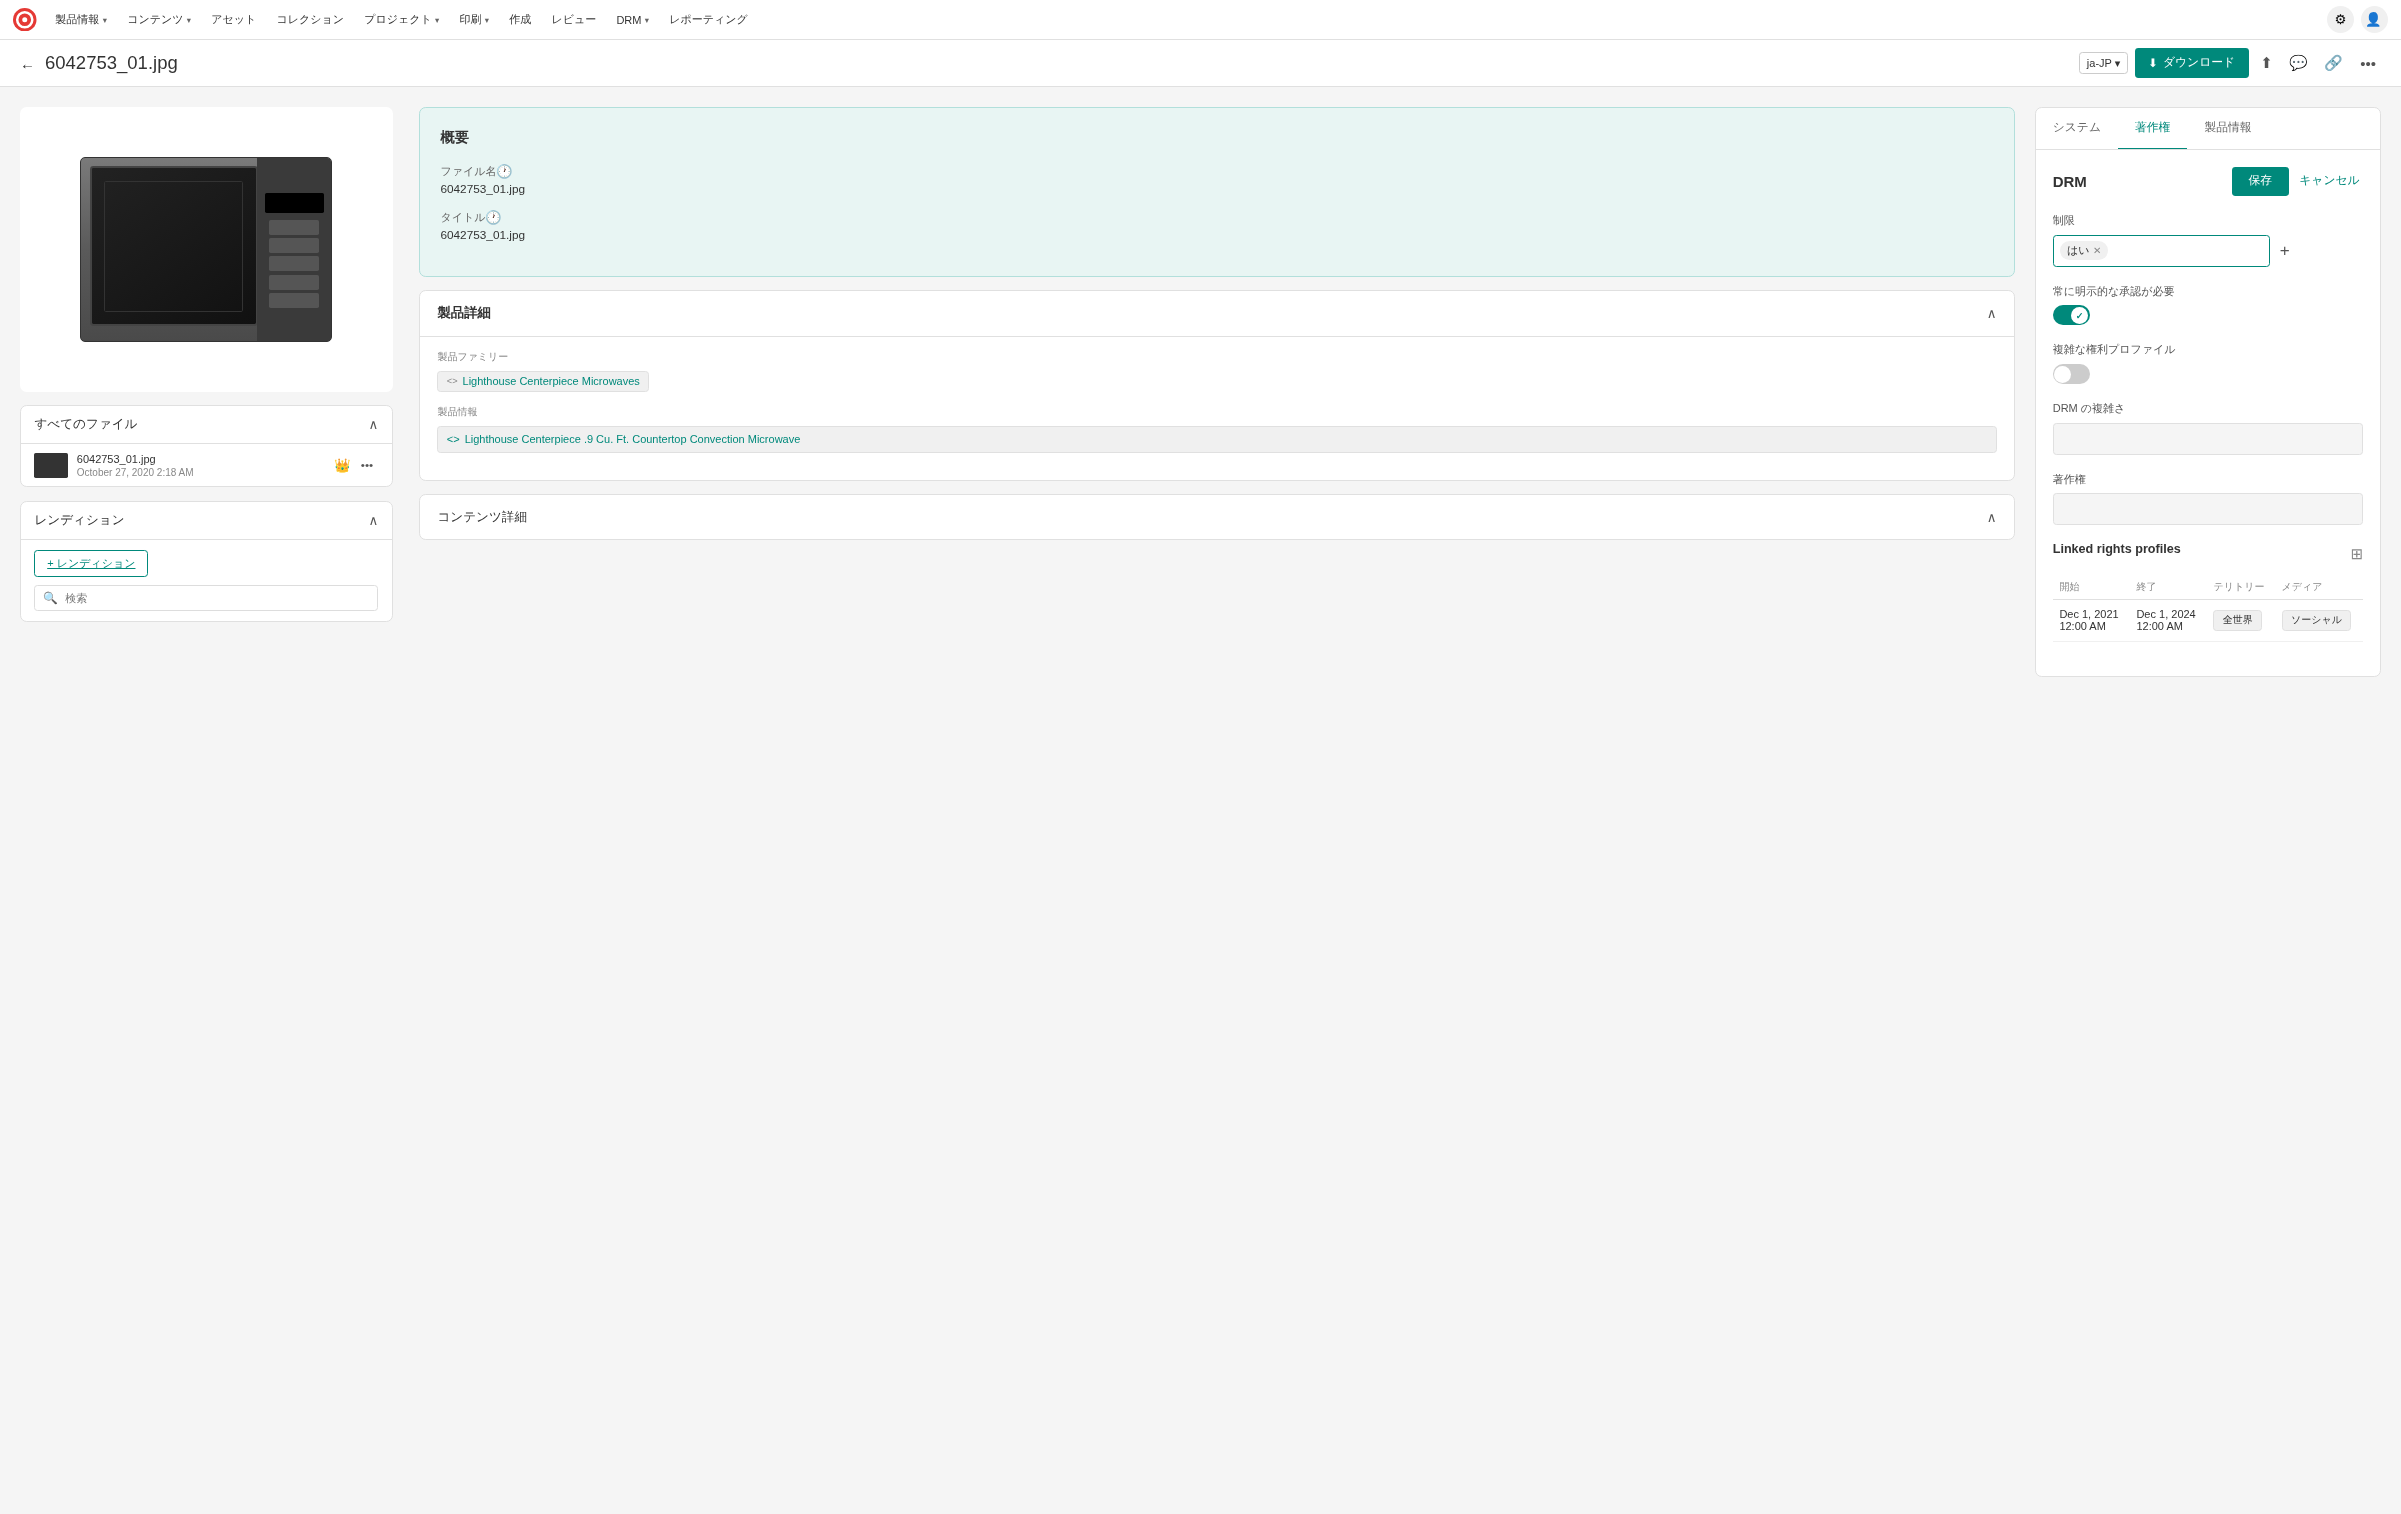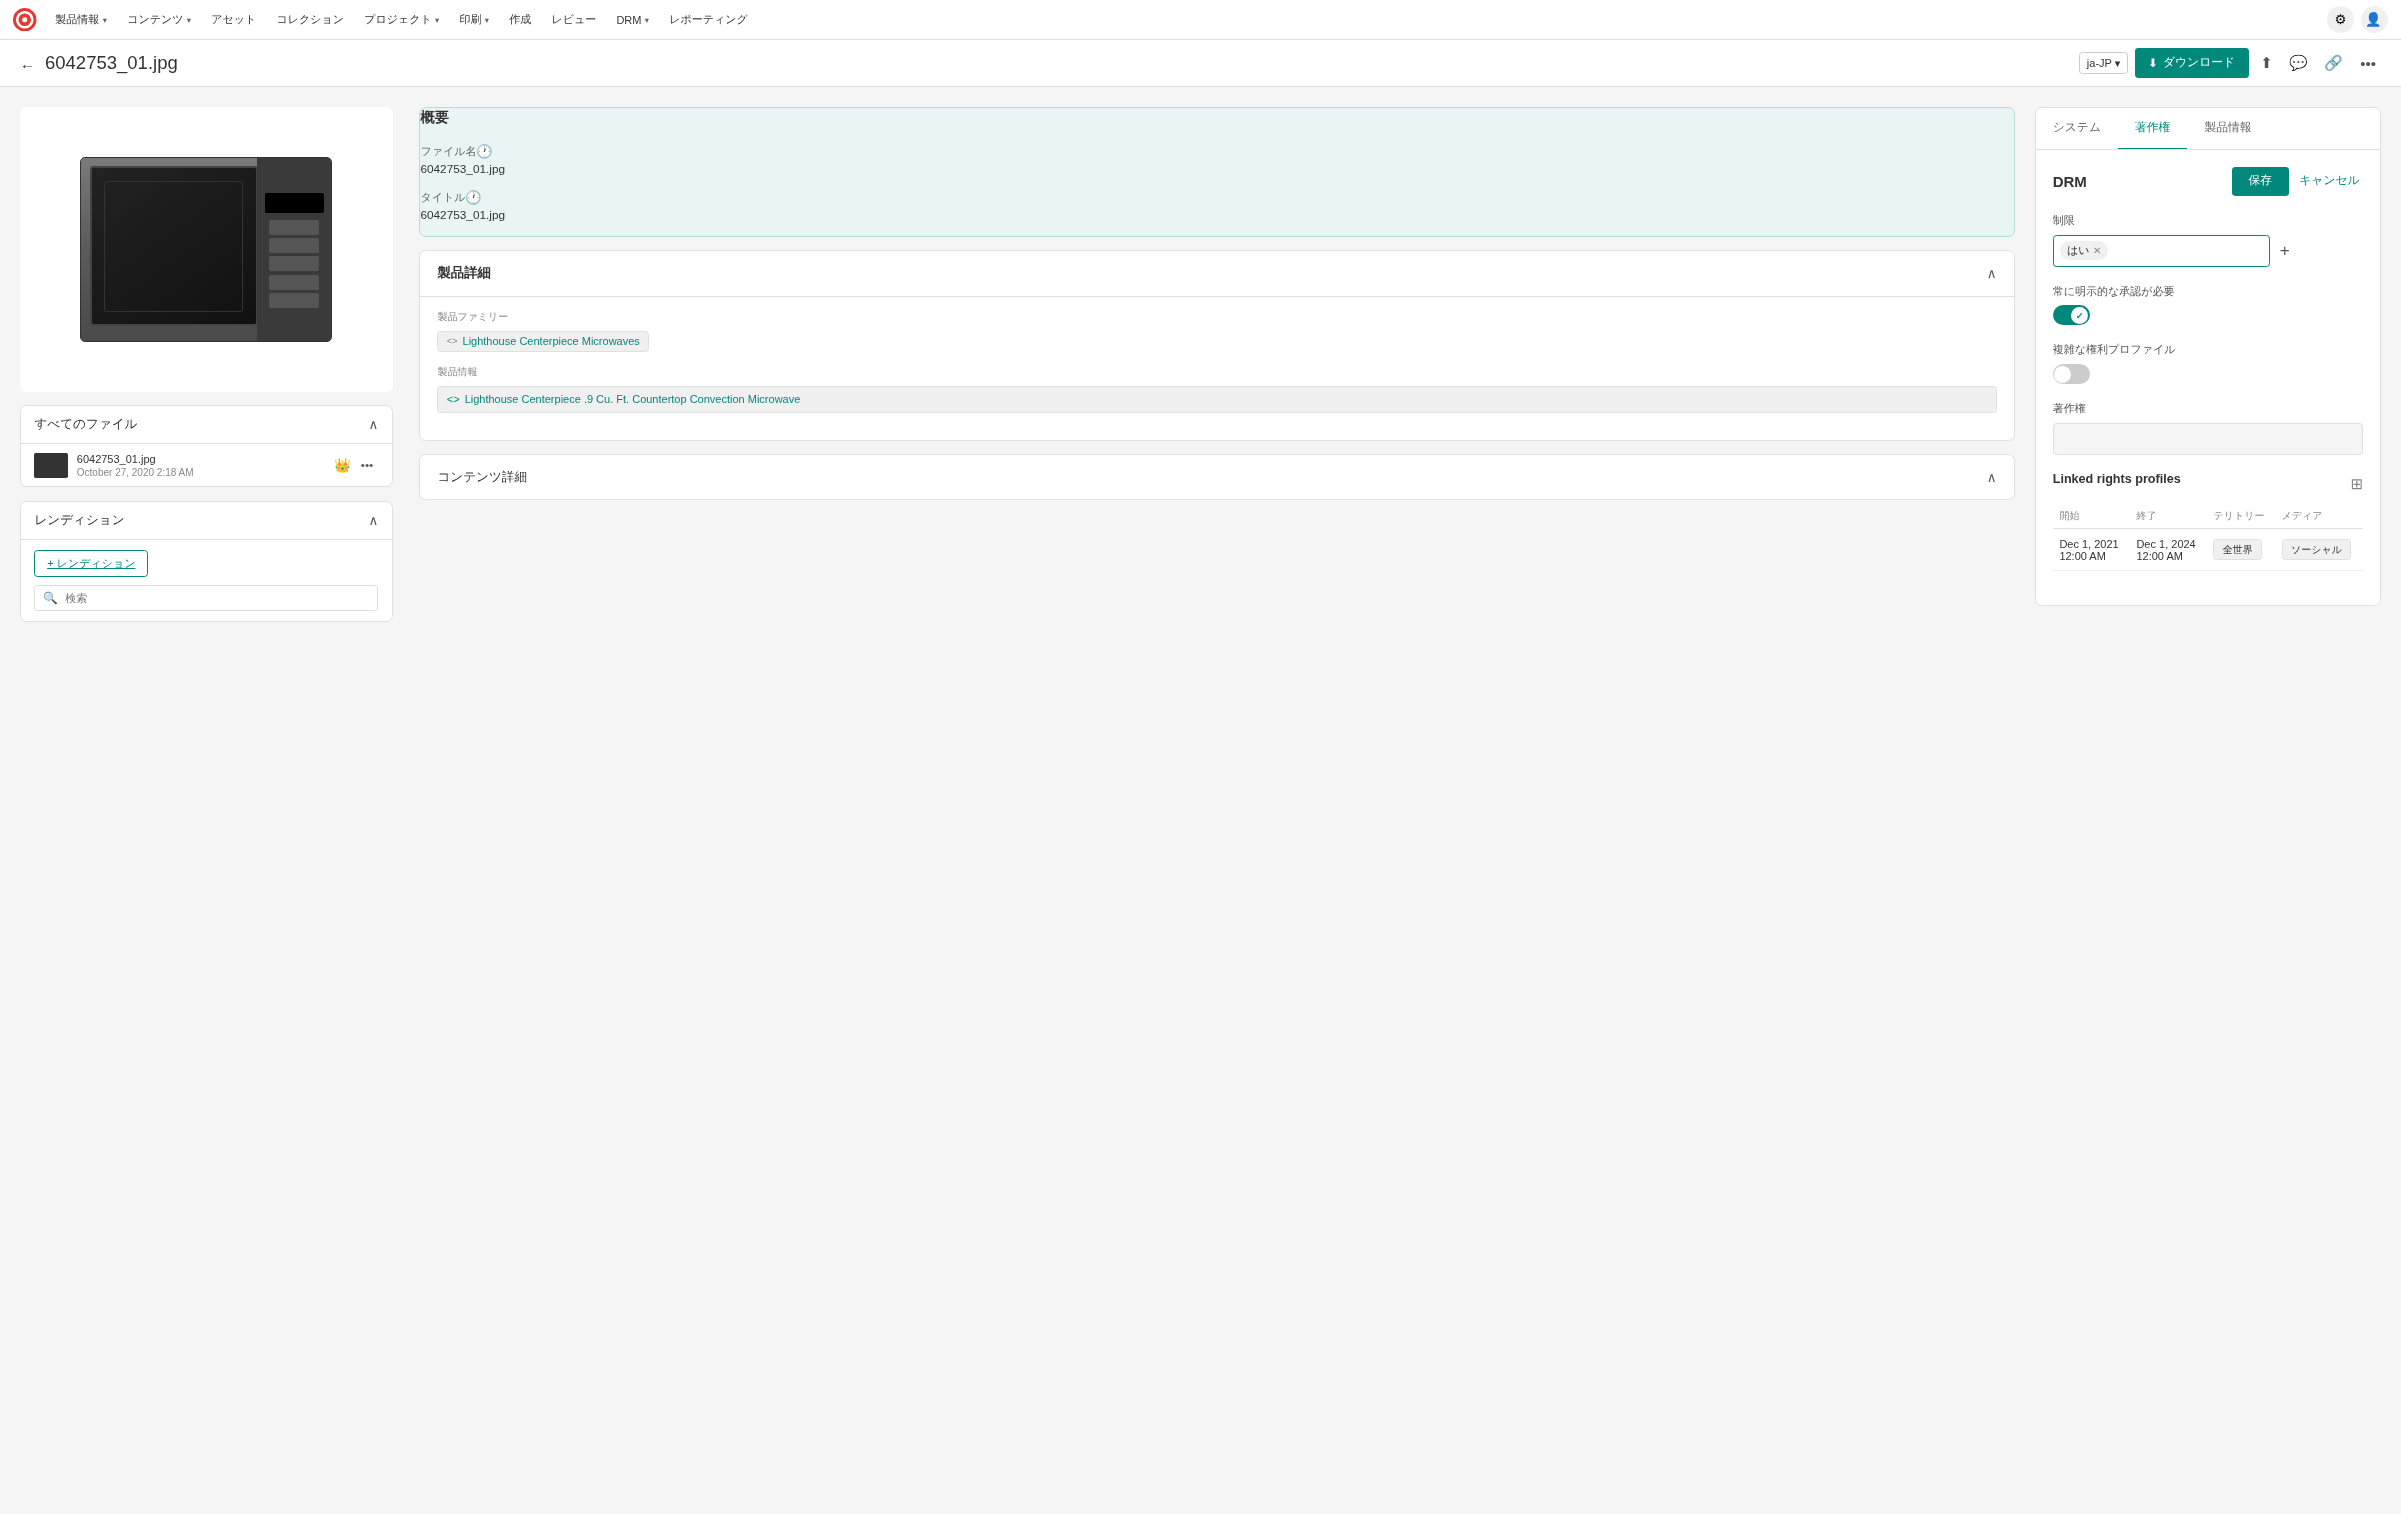--- a/index.html
+++ b/index.html
@@ -100,21 +100,21 @@
     .search-box input { border: none; outline: none; font-size: 11px; flex: 1; }
 
     
     .center-panel { display: flex; flex-direction: column; gap: 13.4px; padding: 0 13.4px; }
 
     .card {
       background: #fff; border-radius: 6.7px; border: 0.8px solid #e0e0e0; overflow: hidden;
     }
     .card-teal { background: #e8f5f3; border-color: #b2dfdb; }
 
-    .overview-card { }
+    .overview-card { padding: 20px; }
     .overview-title { font-size: 14.3px; font-weight: 600; margin-bottom: 17px; }
     .field-row { margin-bottom: 13.4px; }
     .field-label { font-size: 11px; color: #666; margin-bottom: 3.4px; display: flex; align-items: center; justify-content: flex-start; }
     .field-value { font-size: 11.8px; color: #333; }
     .history-icon { color: #aaa; font-size: 13.4px; cursor: pointer; }
 
     .analysis-card .card-body { padding: 13.4px; min-height: 50px; }
 
     .product-card .card-header {
       display: flex; align-items: center; justify-content: space-between;
@@ -430,20 +430,24 @@
 
       <div class="form-group">
         <div class="form-label">複雑な権利プロファイル</div>
         <div class="toggle-row">
           <div class="toggle">
             <div class="knob"></div>
           </div>
         </div>
       </div>
 
+      <div class="form-group">
+        <div class="form-label">DRM の複雑さ</div>
+        <div class="readonly-field"></div>
+      </div>
 
       <div class="form-group">
         <div class="form-label">著作権</div>
         <div class="readonly-field"></div>
       </div>
 
       <div class="form-group">
         <div style="display:flex;align-items:center;justify-content:space-between;margin-bottom:8.4px;">
           <span class="linked-profiles-title">Linked rights profiles</span>
           <span class="grid-icon">⊞</span>

